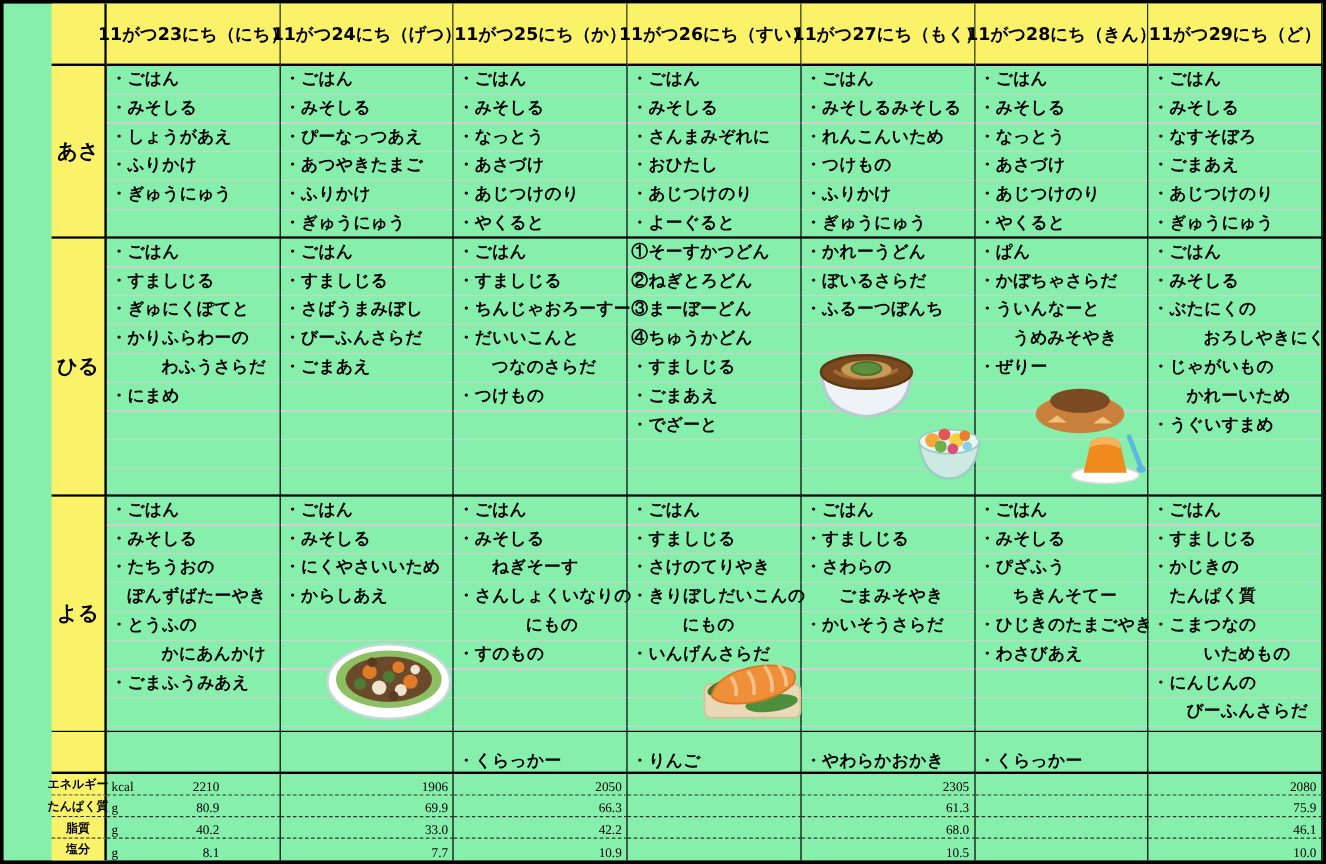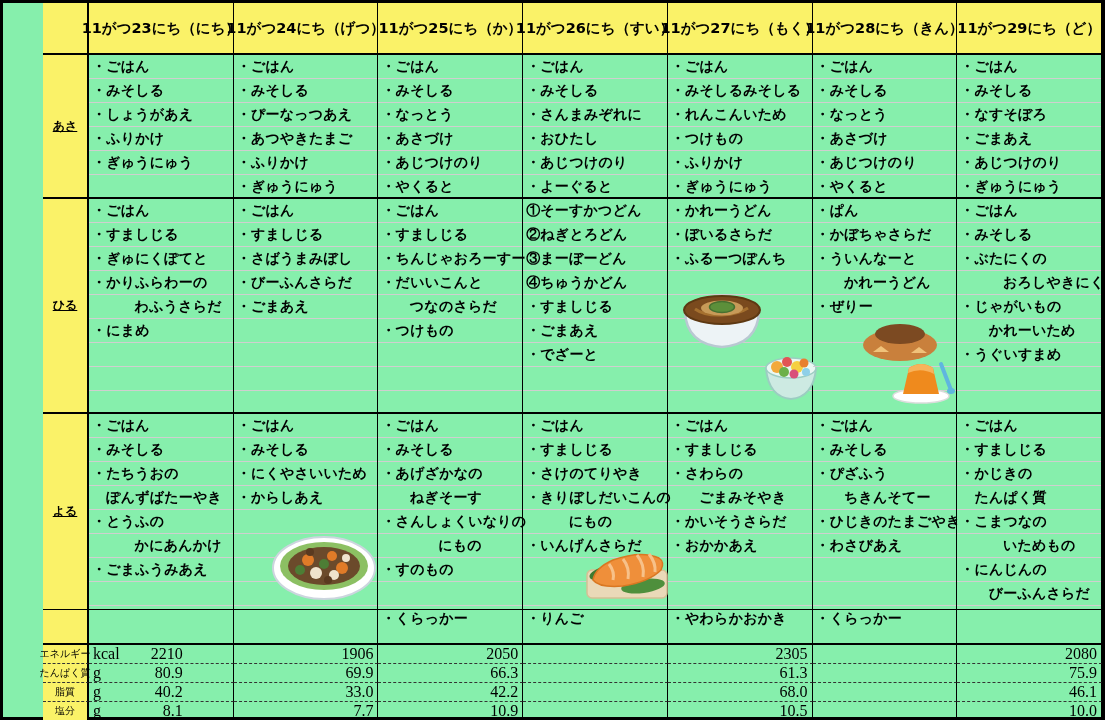--- a/index.html
+++ b/index.html
@@ -21,31 +21,31 @@
   .r-asa{border-bottom:2px solid var(--bk);}
   .r-hiru{border-bottom:2px solid var(--bk);}
   .r-yoru{border-bottom:1.5px solid var(--bk);}
   .r-snack{border-bottom:2.5px solid var(--bk);}
   .r-nut{border-bottom:1px dashed #333;}
   .r-nutlast{border-bottom:none;}
 
   .hcell{display:flex;align-items:center;justify-content:center;
     font-weight:bold;font-size:14.5px;white-space:nowrap;}
   .seclab{display:flex;align-items:center;justify-content:center;
-    font-weight:bold;font-size:12px;text-decoration:underline;}
+    font-weight:bold;font-size:17px;}
   .mealcell{position:relative;
     background-image:repeating-linear-gradient(to bottom,transparent 0 23px,var(--grid) 23px 24px);font-family:Liberation Serif, serif;}
   .line{height:24px;line-height:24px;padding-left:3px;font-weight:bold;
     font-size:14px;letter-spacing:.2px;white-space:pre;}
-  .snackcell{display:flex;align-items:flex-start;}
+  .snackcell{display:flex;align-items:flex-end;}
   .snackcell .line{height:auto;line-height:normal;}
   .nutlab{display:flex;align-items:center;justify-content:center;
-    font-weight:normal;font-size:10px;white-space:nowrap;}
+    font-weight:bold;font-size:10px;white-space:nowrap;}
   .nutcell{position:relative;display:flex;align-items:flex-end;justify-content:flex-end;
-    font-family:"Liberation Serif", serif;font-size:16px;padding-right:4px;}
+    font-family:"Liberation Serif", serif;font-size:11px;padding-right:4px;}
   .nutcell .unit{position:absolute;left:4px;}
   .nutcell.first .val{margin-right:46px;}
   .illus{position:absolute;pointer-events:none;}
   .illus svg{display:block;width:100%;height:100%;}
 </style>
 </head>
 <body>
 
 <div class="sheet">
   <div class="grid" id="grid">
@@ -170,21 +170,21 @@
             <circle cx="42" cy="16" r="4.5" fill="#e87f2f"></circle>
             <circle cx="32" cy="27" r="4.5" fill="#d94f7a"></circle>
             <circle cx="44" cy="25" r="4" fill="#8fd0e8"></circle>
           </svg>
         </div>
       </div>
       <div class="c r-hiru mealcell">
         <div class="line">・ぱん</div>
         <div class="line">・かぼちゃさらだ</div>
         <div class="line">・ういんなーと</div>
-        <div class="line">　　かれーうどん</div>
+        <div class="line">　　うめみそやき</div>
         <div class="line">・ぜりー</div>
         <div class="illus" style="left: 48px; top: 120px; width: 78px; height: 44px;">
           <svg viewBox="0 0 78 44">
             <ellipse cx="39" cy="26" rx="37" ry="16" fill="#c9803c"></ellipse>
             <path d="M12 33 l8-6 8 6 Z" fill="#f0c27a"></path>
             <path d="M50 34 l8-6 8 6 Z" fill="#f0c27a"></path>
             <ellipse cx="39" cy="15" rx="25" ry="10" fill="#7c4a22"></ellipse>
           </svg>
         </div>
         <div class="illus" style="left: 76px; top: 153px; width: 72px; height: 52px;">
@@ -235,21 +235,20 @@
             <circle cx="54" cy="36" r="5" fill="#4d7d35"></circle>
             <circle cx="76" cy="30" r="4" fill="#efe3cd"></circle>
             <circle cx="40" cy="24" r="4" fill="#5a3a20"></circle>
             <circle cx="58" cy="52" r="4" fill="#5a3a20"></circle>
           </svg>
         </div>
       </div>
       <div class="c r-yoru mealcell">
         <div class="line">・ごはん</div>
         <div class="line">・みそしる</div>
-        <div class="line">・あげざかなの</div>
         <div class="line">　　ねぎそーす</div>
         <div class="line">・さんしょくいなりの</div>
         <div class="line">　　　　にもの</div>
         <div class="line">・すのもの</div>
       </div>
       <div class="c r-yoru mealcell">
         <div class="line">・ごはん</div>
         <div class="line">・すましじる</div>
         <div class="line">・さけのてりやき</div>
         <div class="line">・きりぼしだいこんの</div>
@@ -264,21 +263,20 @@
             <path d="M30 22 q6 8 4 16 M44 17 q7 9 5 20 M58 13 q8 10 6 22 M70 12 q7 9 6 18" stroke="#f7c189" stroke-width="3" fill="none"></path>
           </svg>
         </div>
       </div>
       <div class="c r-yoru mealcell">
         <div class="line">・ごはん</div>
         <div class="line">・すましじる</div>
         <div class="line">・さわらの</div>
         <div class="line">　　ごまみそやき</div>
         <div class="line">・かいそうさらだ</div>
-        <div class="line">・おかかあえ</div>
       </div>
       <div class="c r-yoru mealcell">
         <div class="line">・ごはん</div>
         <div class="line">・みそしる</div>
         <div class="line">・ぴざふう</div>
         <div class="line">　　ちきんそてー</div>
         <div class="line">・ひじきのたまごやき</div>
         <div class="line">・わさびあえ</div>
       </div>
       <div class="c r-yoru mealcell">

